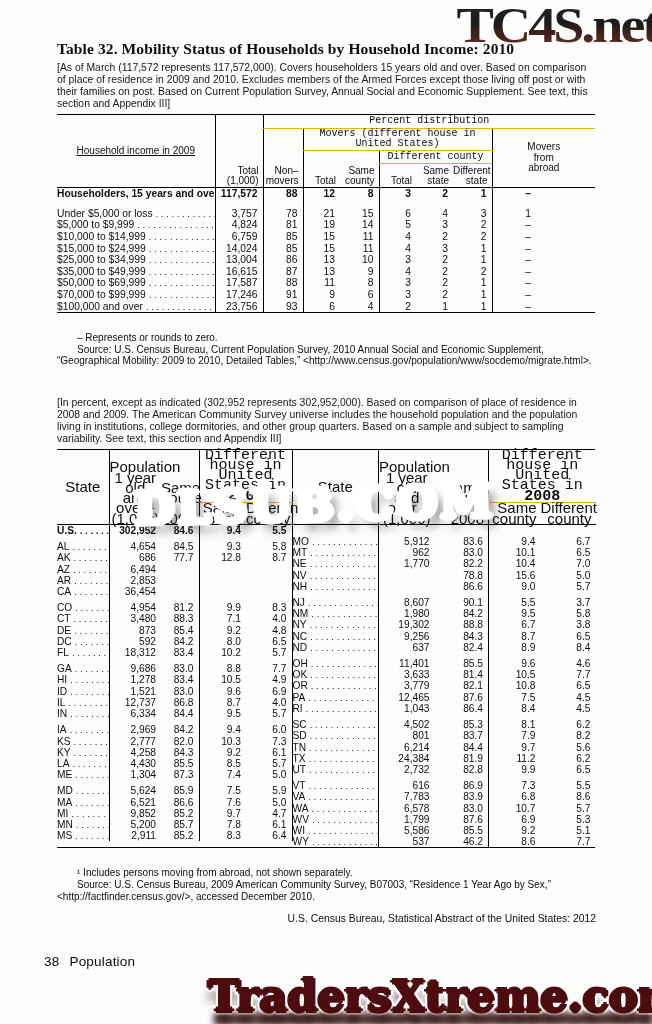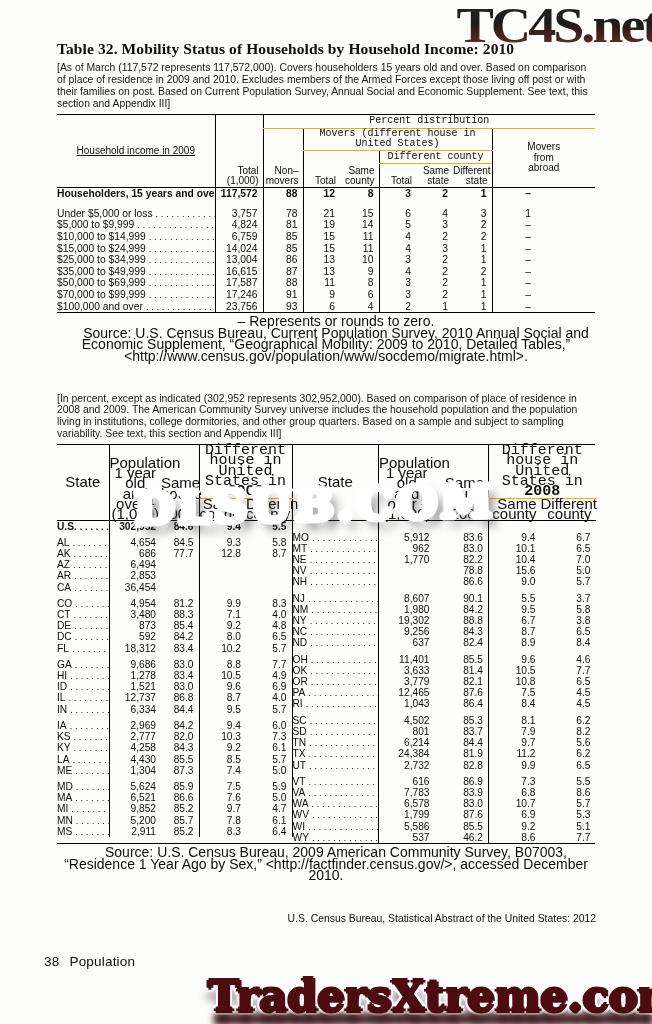--- a/index.html
+++ b/index.html
@@ -57,21 +57,21 @@
   .t33box .dh{vertical-align:top;padding-top:1px;}
   .dhl{display:block;text-align:center;}
   .t33box td{text-align:right;padding-right:5px;}
   .t33box td.stub{text-align:left;padding-right:0;}
   .t33box td.c1,.t33box td.c3{border-left:1px solid #000;}
   .t33box td{font-size:10.2px;height:11.2px;line-height:11.2px;}
   .t33box tr.sp td{height:5px;}
   .t33box tr.sp0 td{height:11px;}
 
   
-  .fn{font-size:14px;line-height:11.6px;margin:3px 0 0 0;text-align:center;}
+  .fn{font-size:10px;line-height:11.6px;margin:19px 0 0 0;}
   .fn .in{display:block;text-indent:20px;}
   .fn .src{display:block;text-indent:20px;}
 
   
   .pagefoot{position:absolute;left:44px;top:954px;font-size:13.5px;letter-spacing:.2px;}
   .pagefoot .num{margin-right:10px;}
   .credit{position:absolute;right:56px;top:913px;font-size:10.4px;}
 
   
   .wm{position:absolute;z-index:6;pointer-events:none;}
@@ -1075,20 +1075,21 @@
               <td class="c1">537</td>
               <td class="c2">46.2</td>
               <td class="c3">8.6</td>
               <td class="c4">7.7</td>
             </tr>
           </tbody>
       </table>
     </div>
 
     <p class="fn">
+        <span class="in">¹ Includes persons moving from abroad, not shown separately.</span>
         <span class="src">Source: U.S. Census Bureau, 2009 American Community Survey, B07003, “Residence 1 Year Ago by Sex,” &lt;http://factfinder.census.gov/&gt;, accessed December 2010.</span>
       </p>
 
   </div>
 
   <div class="pagefoot"><span class="num">38</span><span>Population</span></div>
   <div class="credit">U.S. Census Bureau, Statistical Abstract of the United States: 2012</div>
 
   <div class="wm wm-top">TC4S.net</div>
   <div class="wm wm-mid">DLSUB.COM</div>

